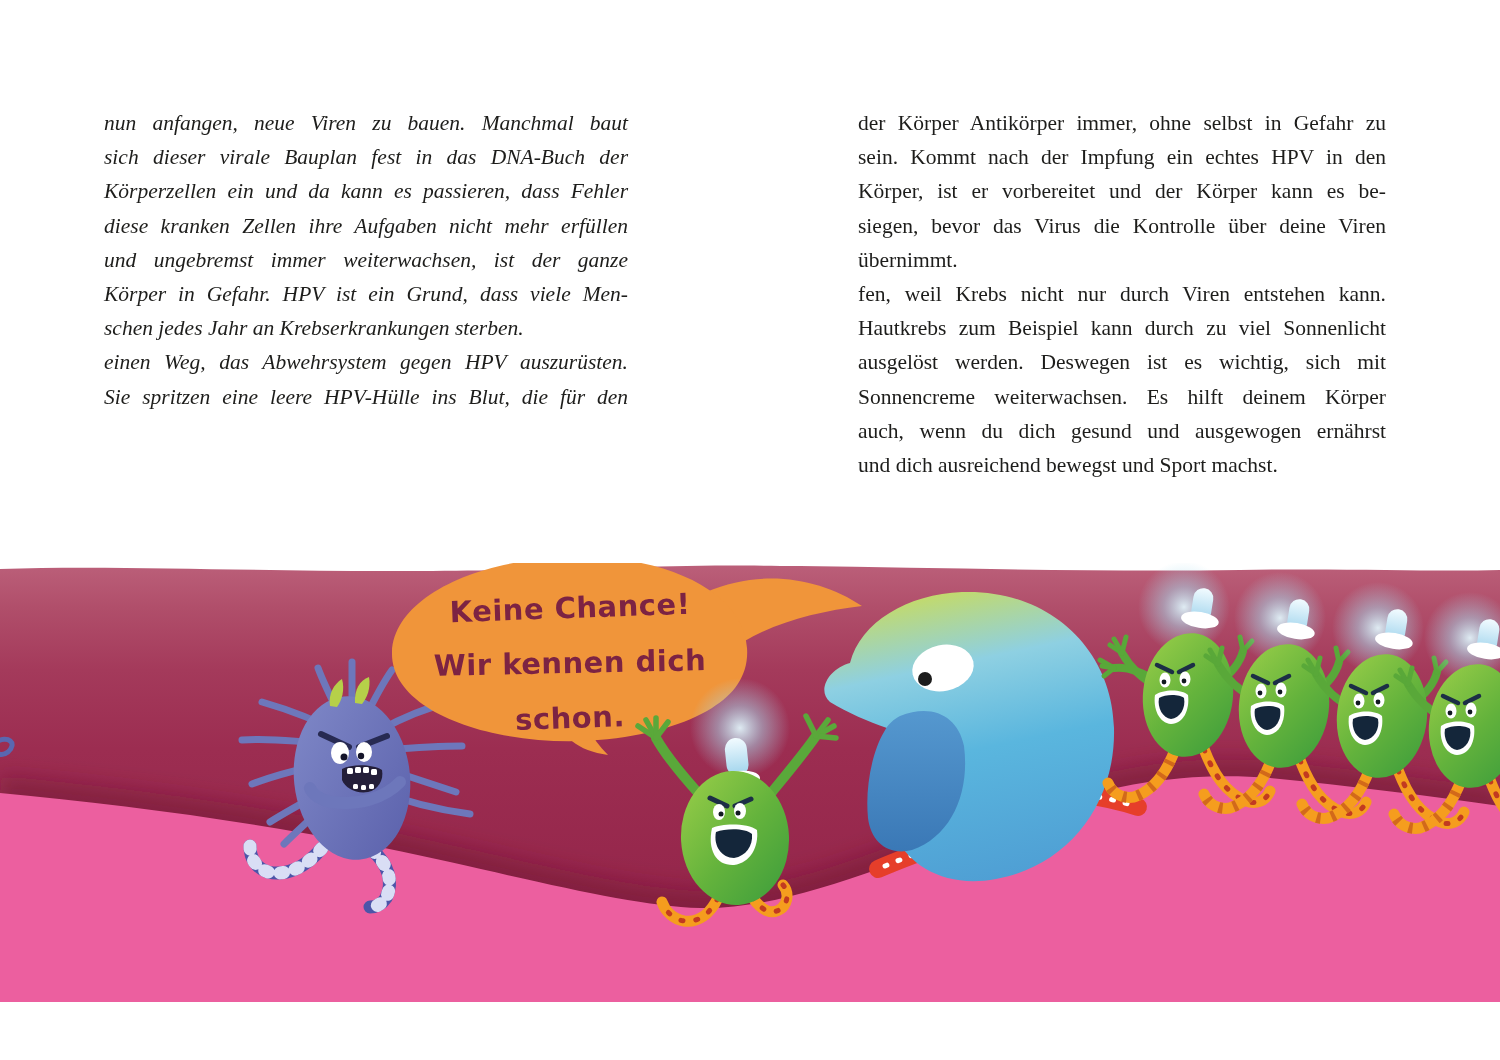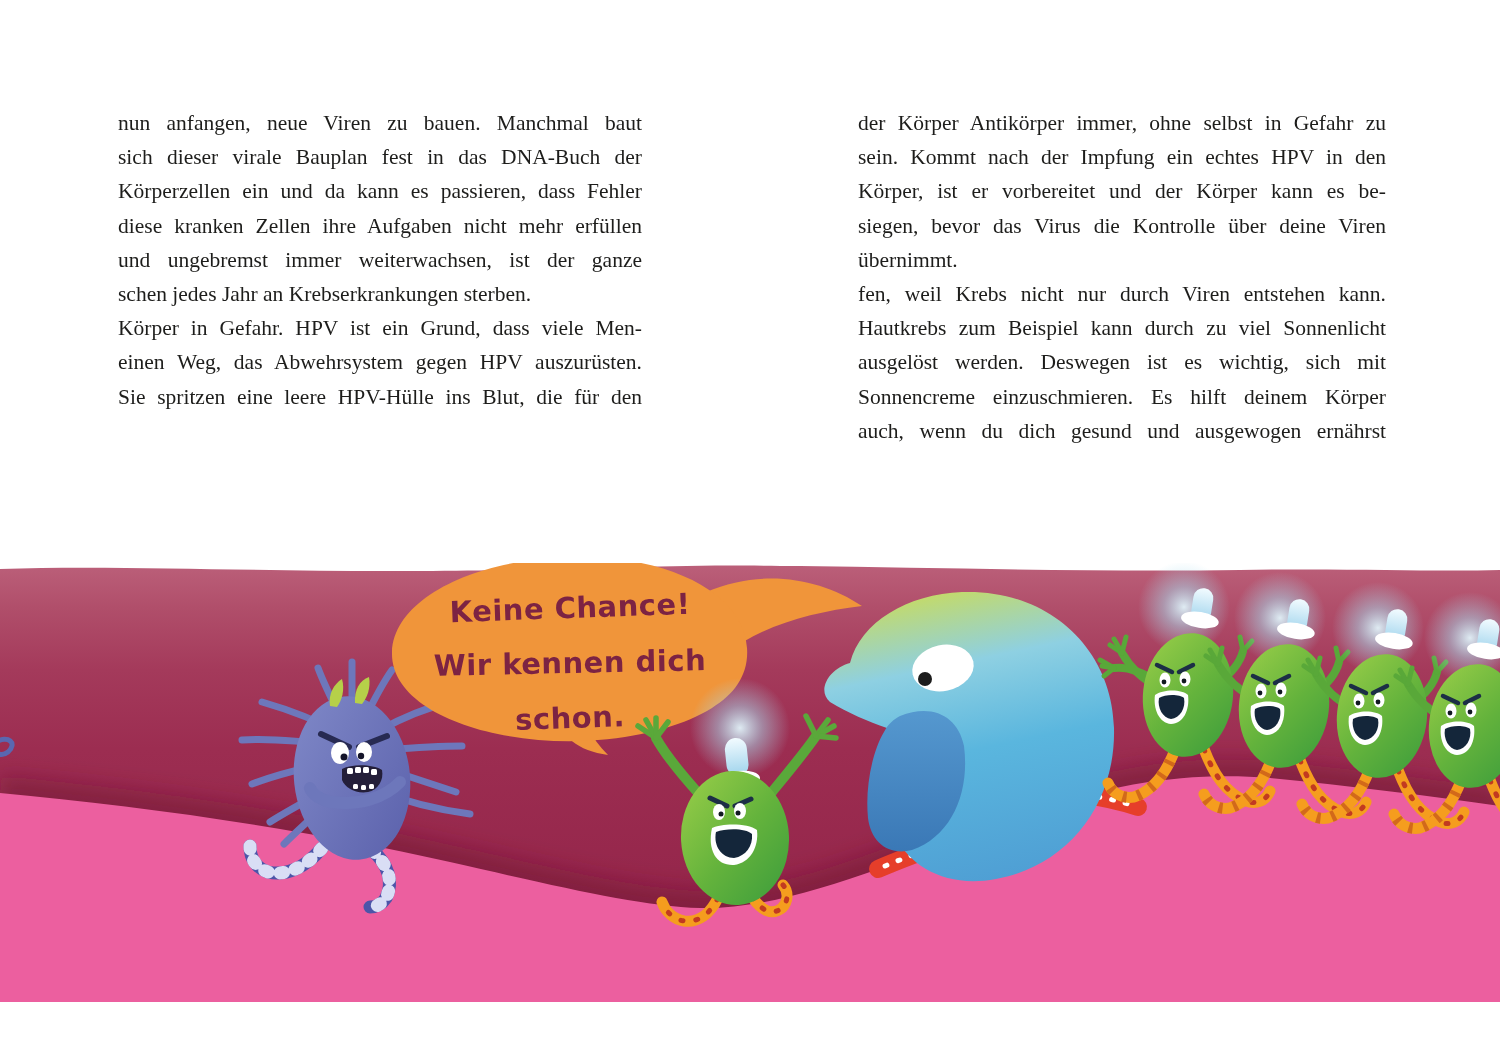--- a/index.html
+++ b/index.html
@@ -2,21 +2,21 @@
 <html><head>
 <meta charset="utf-8">
 <style>
   html,body{margin:0;padding:0;}
   body{
     width:1500px;height:1060px;position:relative;background:#ffffff;
     font-family:"Liberation Serif", serif;overflow:hidden;
   }
   
   .col{position:absolute;top:106px;color:#1d1d1b;}
-  .col-left{left:118px;width:524px;}
+  .col-left{left:104px;width:524px;font-style:italic;}
   .col-right{left:858px;width:528px;}
   .line{
     font-size:21.5px;line-height:34.2px;
     text-align:justify;text-align-last:justify;
     white-space:normal;
   }
   .line.end{text-align-last:left;}
   .line.indent{text-indent:15px;}
   
   .illustration{position:absolute;left:0;top:563px;width:1500px;height:440px;}
@@ -33,37 +33,38 @@
 </style>
 </head>
 <body>
 
 <div class="col col-left">
   <div class="line">nun anfangen, neue Viren zu bauen. Manchmal baut</div>
   <div class="line">sich dieser virale Bauplan fest in das DNA-Buch der</div>
   <div class="line">Körperzellen ein und da kann es passieren, dass Fehler</div>
   <div class="line">diese kranken Zellen ihre Aufgaben nicht mehr erfüllen</div>
   <div class="line">und ungebremst immer weiterwachsen, ist der ganze</div>
+  <div class="line">Körper in Gefahr. HPV ist ein Grund, dass viele Men-</div>
   <div class="line end">schen jedes Jahr an Krebserkrankungen sterben.</div>
-  <div class="line">Körper in Gefahr. HPV ist ein Grund, dass viele Men-</div>
   <div class="line">einen Weg, das Abwehrsystem gegen HPV auszurüsten.</div>
   <div class="line">Sie spritzen eine leere HPV-Hülle ins Blut, die für den</div>
 </div>
 
 <div class="col col-right">
   <div class="line">der Körper Antikörper immer, ohne selbst in Gefahr zu</div>
   <div class="line">sein. Kommt nach der Impfung ein echtes HPV in den</div>
   <div class="line">Körper, ist er vorbereitet und der Körper kann es be-</div>
   <div class="line">siegen, bevor das Virus die Kontrolle über deine Viren</div>
   <div class="line end">übernimmt.</div>
   <div class="line">fen, weil Krebs nicht nur durch Viren entstehen kann.</div>
   <div class="line">Hautkrebs zum Beispiel kann durch zu viel Sonnenlicht</div>
   <div class="line">ausgelöst werden. Deswegen ist es wichtig, sich mit</div>
-  <div class="line">Sonnencreme einzuschmieren. Es hilft deinem Körper</div>
+  <div class="line">Sonnencreme weiterwachsen. Es hilft deinem Körper</div>
   <div class="line">auch, wenn du dich gesund und ausgewogen ernährst</div>
+  <div class="line end">und dich ausreichend bewegst und Sport machst.</div>
 </div>
 
 <div class="illustration">
 <svg width="1500" height="440" viewBox="0 563 1500 440" xmlns="http://www.w3.org/2000/svg">
   <defs>
     <linearGradient id="bgGrad" gradientUnits="userSpaceOnUse" x1="0" y1="565" x2="0" y2="1002">
       <stop offset="0" stop-color="#bb5f79"></stop>
       <stop offset="0.10" stop-color="#b04e6a"></stop>
       <stop offset="0.24" stop-color="#a43a5b"></stop>
       <stop offset="0.42" stop-color="#9c2d51"></stop>

